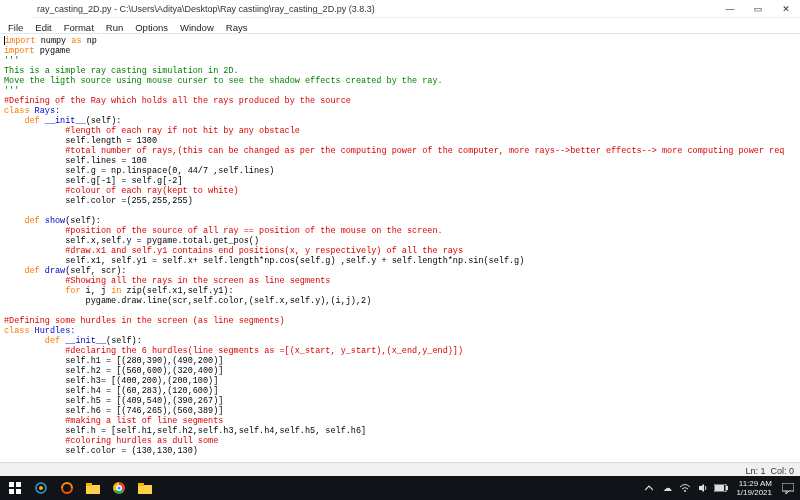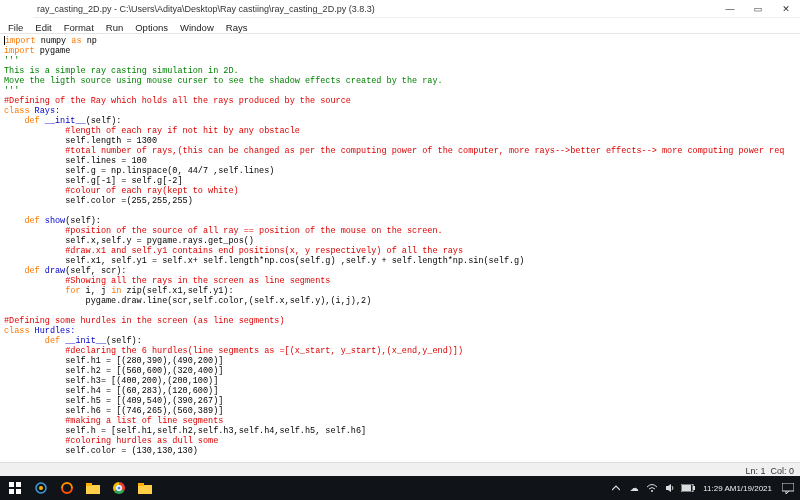--- a/index.html
+++ b/index.html
@@ -101,21 +101,21 @@
     background:#4285f4; box-shadow: inset 0 0 0 1.5px #fff;
   }
   .tb-tray {
     margin-left: auto;
     display: flex;
     align-items: center;
     gap: 4px;
     padding-right: 2px;
   }
   .tb-tray .tray-ic { width:14px; display:flex; align-items:center; justify-content:center; font-size:9px; color:#ddd;}
-  .tb-time { display:flex; flex-direction:row; align-items:flex-end; line-height:9px; font-size:8px; color:#eee; padding:0 4px;}
+  .tb-time { display:flex; flex-direction:column; align-items:flex-end; line-height:9px; font-size:8px; color:#eee; padding:0 4px;}
   .wifi svg, .vol svg, .batt svg, .up svg { fill:#ddd; }
   .notif {
     width: 16px; height: 14px;
     display:flex; align-items:center; justify-content:center;
   }
   .caret {
     display:inline-block; width:0; border-left:1px solid #000; height:9px; vertical-align:middle;
   }
 </style>
 </head>
@@ -155,21 +155,21 @@
 <span>            self.length = 1300</span>
 <span class="k-red">            #total number of rays,(this can be changed as per the computing power of the computer, more rays--&gt;better effects--&gt; more computing power req</span>
 <span>            self.lines = 100</span>
 <span>            self.g = np.linspace(0, 44/7 ,self.lines)</span>
 <span>            self.g[-1] = self.g[-2]</span>
 <span class="k-red">            #colour of each ray(kept to white)</span>
 <span>            self.color =(255,255,255)</span>
 <span> </span>
 <span class="k-orange">    def</span><span class="k-blue"> show</span><span>(self):</span>
 <span class="k-red">            #position of the source of all ray == position of the mouse on the screen.</span>
-<span>            self.x,self.y = pygame.rays.get_pos()</span>
+<span>            self.x,self.y = pygame.total.get_pos()</span>
 <span class="k-red">            #draw.x1 and self.y1 contains end positions(x, y respectively) of all the rays</span>
 <span>            self.x1, self.y1 = self.x+ self.length*np.cos(self.g) ,self.y + self.length*np.sin(self.g)</span>
 <span class="k-orange">    def</span><span class="k-blue"> draw</span><span>(self, scr):</span>
 <span class="k-red">            #Showing all the rays in the screen as line segments</span>
 <span class="k-orange">            for</span><span> i, j </span><span class="k-orange">in</span><span> zip(self.x1,self.y1):</span>
 <span>                pygame.draw.line(scr,self.color,(self.x,self.y),(i,j),2)</span>
 <span> </span>
 <span class="k-red">#Defining some hurdles in the screen (as line segments)</span>
 <span class="k-orange">class</span><span class="k-blue"> Hurdles:</span>
 <span class="k-orange">        def</span><span class="k-blue"> __init__</span><span>(self):</span>

